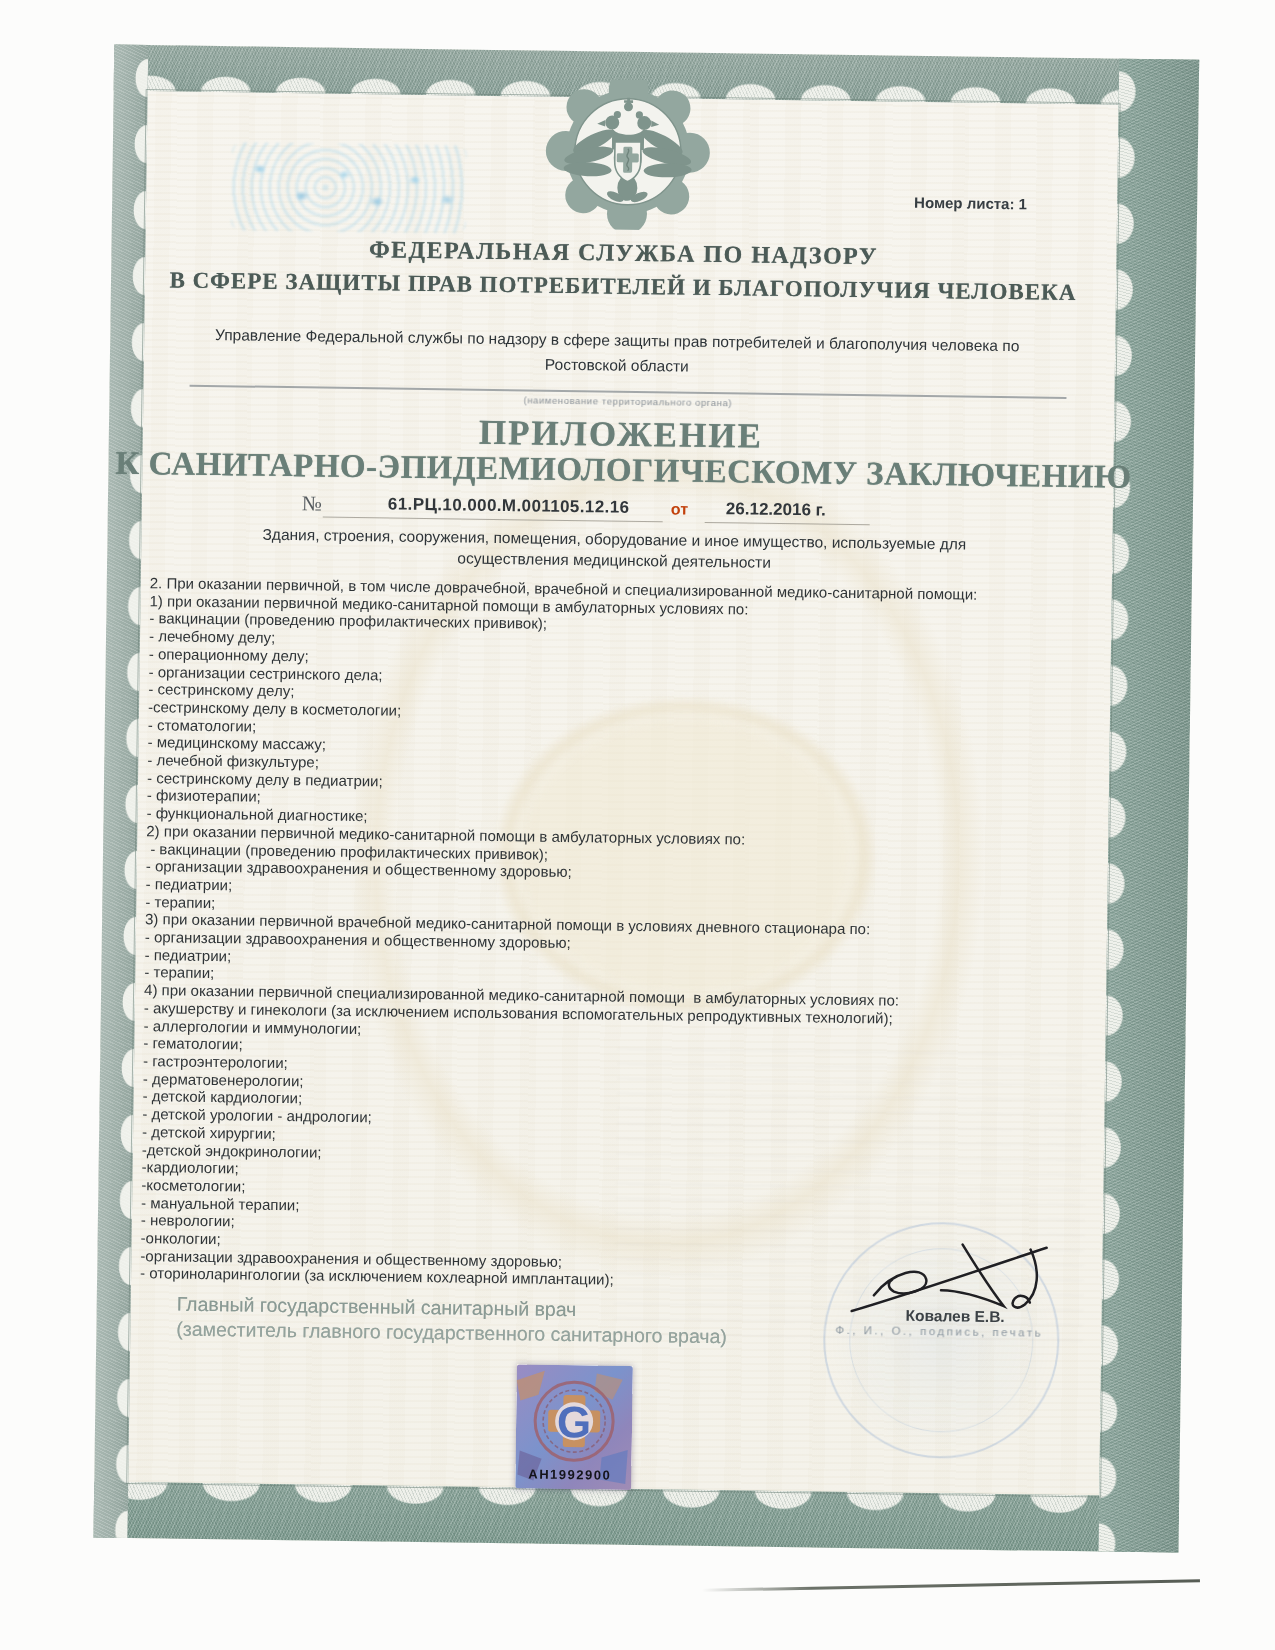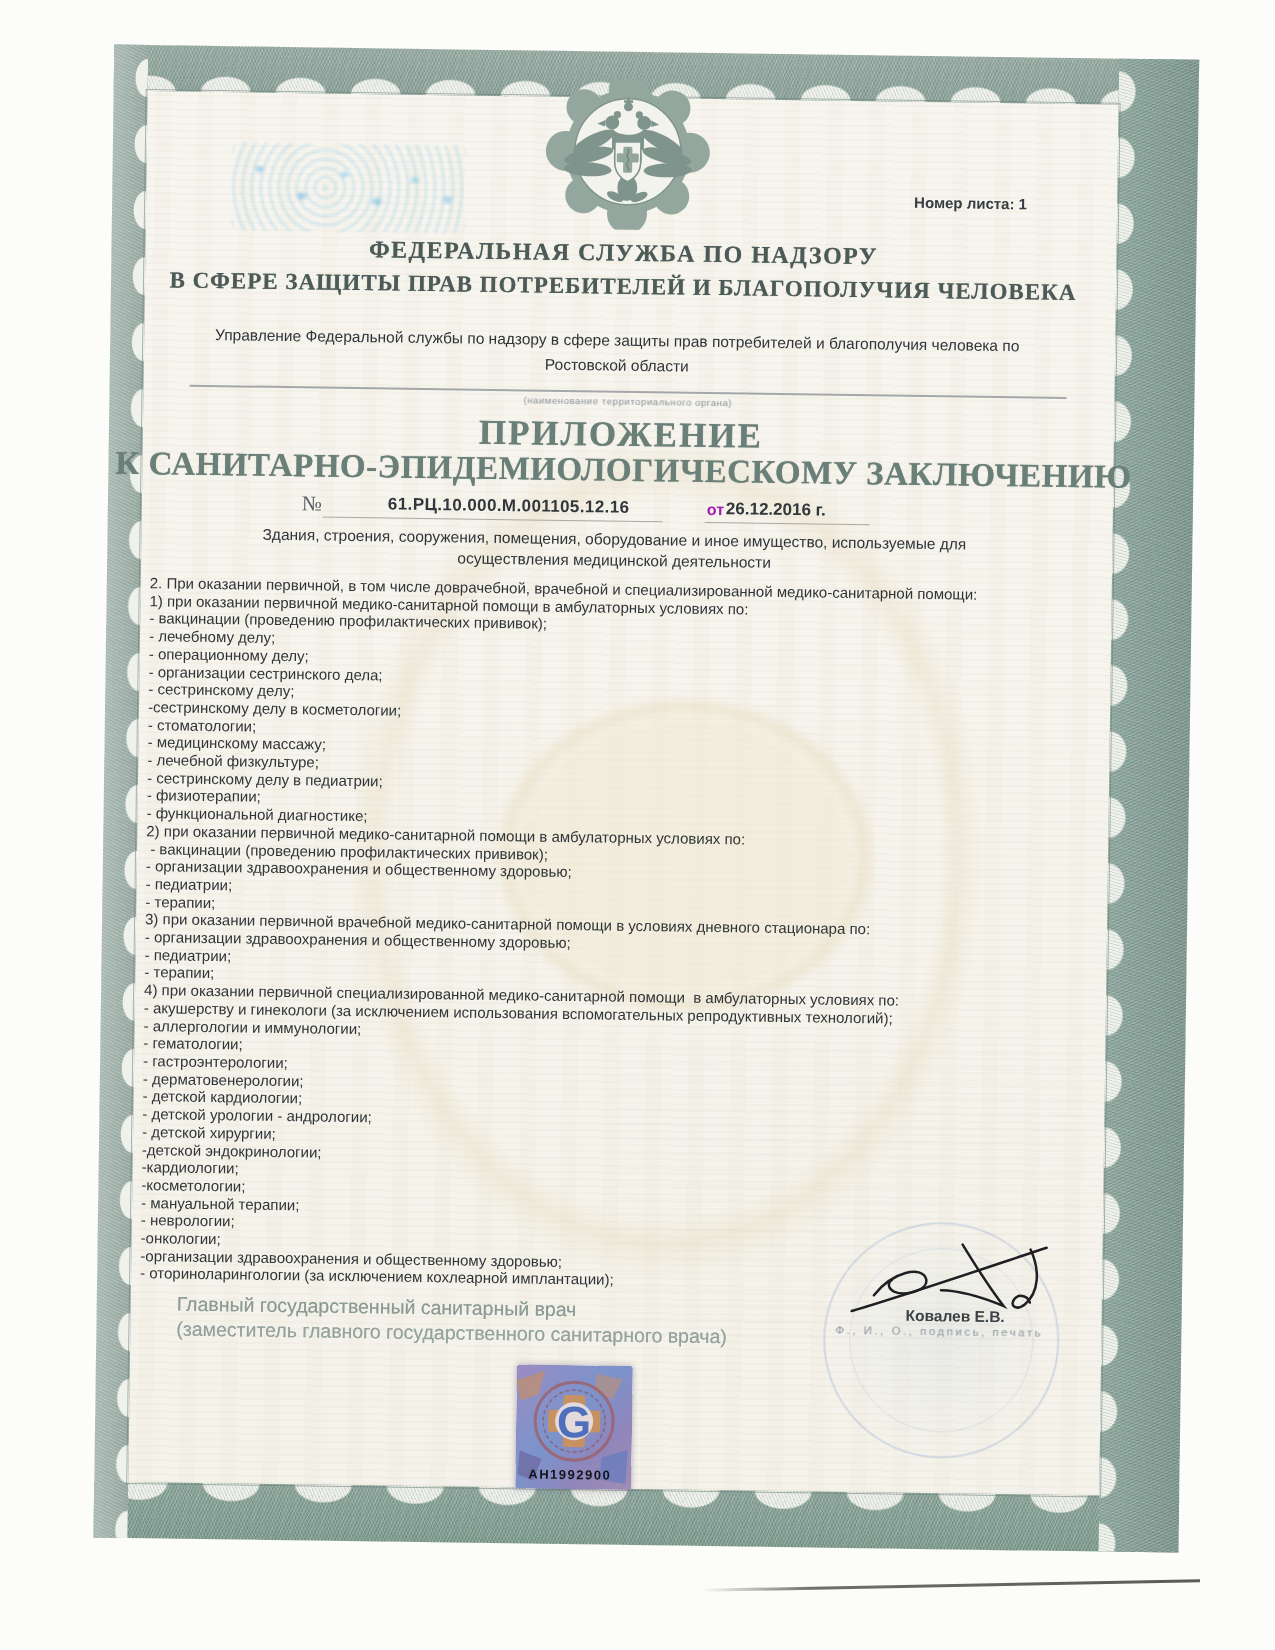--- a/index.html
+++ b/index.html
@@ -87,21 +87,21 @@
   .rule-caption{position:absolute;left:183px;top:396px;width:877px;text-align:center;
     font-size:9.5px;letter-spacing:.6px;color:#8d949b;filter:blur(.5px);}
   .doc-title{position:absolute;left:110px;width:1010px;text-align:center;white-space:nowrap;
     font-family:"Liberation Serif", serif;font-weight:bold;color:#6a7f78;
     text-shadow:0 0 .8px rgba(106,127,120,.8);}
   .doc-title.l1{top:415px;font-size:35px;letter-spacing:2px;}
   .doc-title.l2{top:452px;font-size:33px;letter-spacing:.5px;}
   .num-row{position:absolute;left:0;top:494px;width:1275px;height:34px;color:#32373b;}
   .num-sign{position:absolute;left:297px;top:2px;font-family:"Liberation Serif", serif;font-size:21px;color:#565c60;}
   .num-val{position:absolute;left:383px;top:4px;font-size:17px;font-weight:bold;letter-spacing:.4px;}
-  .num-ot{position:absolute;left:666px;top:6px;font-size:16px;font-weight:bold;color:#a21caf;margin-left:36px;}
+  .num-ot{position:absolute;left:666px;top:6px;font-size:16px;font-weight:bold;color:#c2410c;}
   .num-date{position:absolute;left:721px;top:4px;font-size:17px;font-weight:bold;}
   .blank-line{position:absolute;height:1px;background:#a19d94;opacity:.85;}
   .subject{position:absolute;left:160px;width:900px;text-align:center;color:#2e3438;font-size:15.5px;}
   .subject.l1{top:531px;}
   .subject.l2{top:552px;}
   .body-text{position:absolute;left:146px;top:581px;width:930px;color:#2f3437;font-size:15px;line-height:17.7px;}
   .body-line{white-space:pre;}
   .signer-role{position:absolute;left:183px;width:700px;color:#8a9a94;font-size:19.5px;
     text-shadow:0 0 .6px rgba(138,154,148,.6);}
   .signer-role.l1{top:1299px;}

